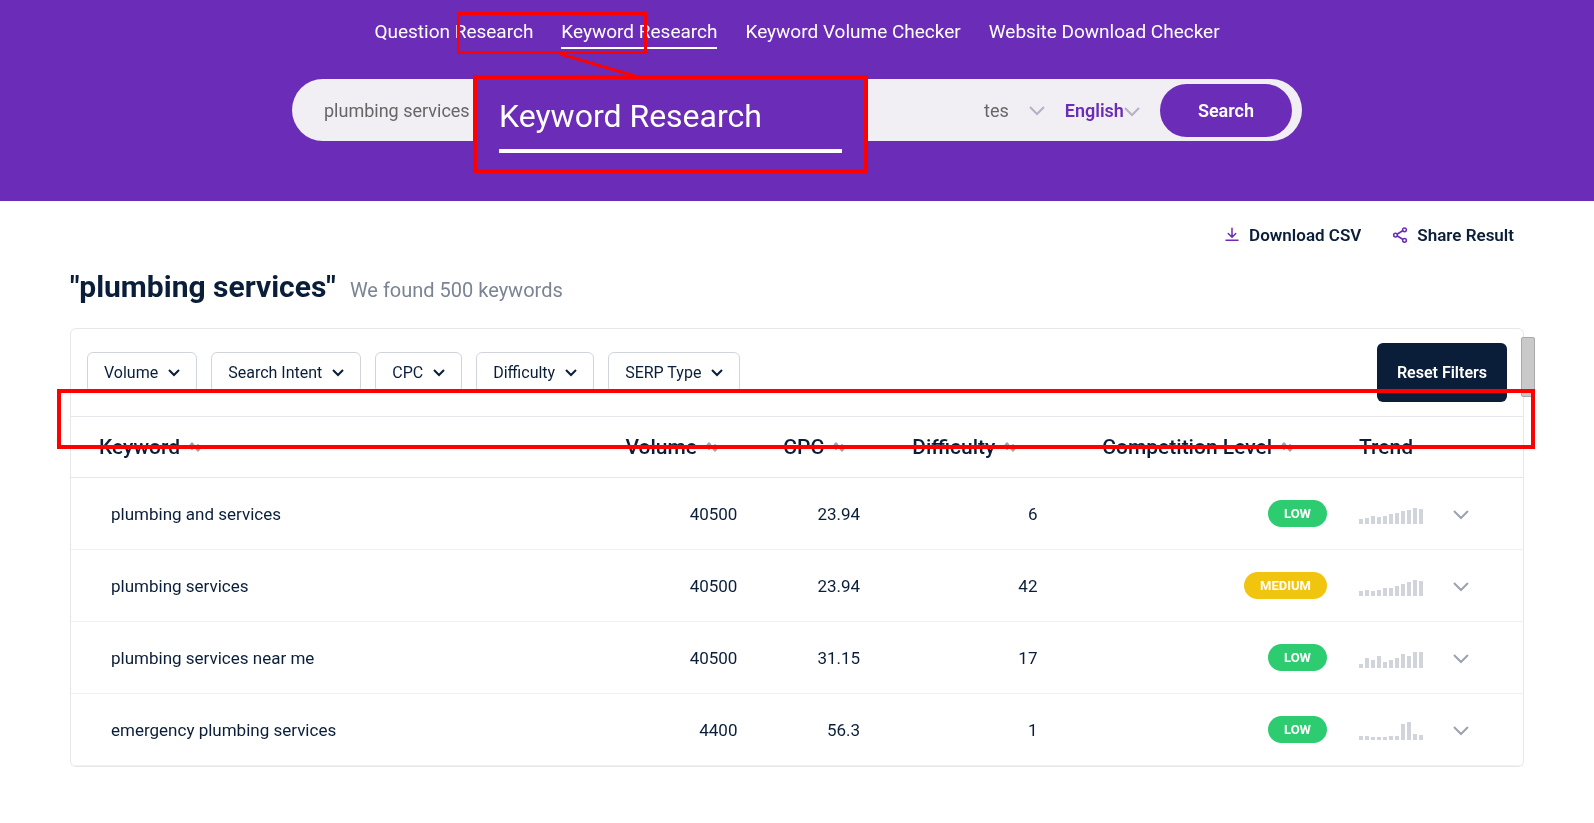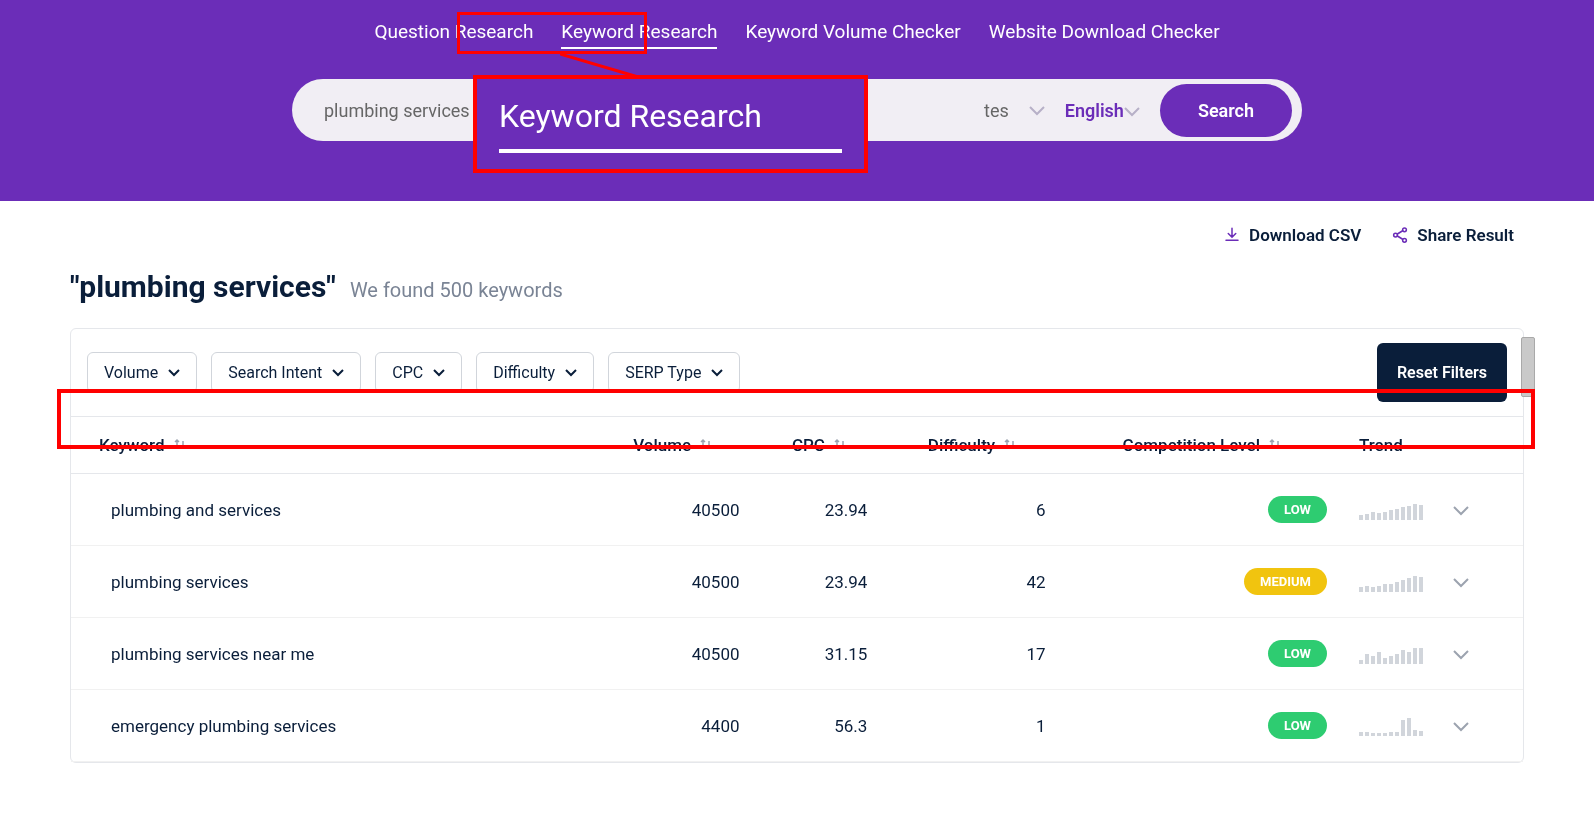--- a/index.html
+++ b/index.html
@@ -30,21 +30,21 @@
 
 .table-container { margin: 0 70px; border: 1px solid #e5e7eb; border-radius: 6px; position: relative; }
 .filters-row { display: flex; align-items: center; gap: 14px; padding: 14px 16px; border-bottom: 1px solid #e5e7eb; }
 .filter-chip { display: flex; align-items: center; gap: 10px; border: 1px solid #d1d5db; border-radius: 6px; padding: 10px 16px; font-size: 16px; cursor: pointer; color: #0a1e3a; background: #fff; }
 .spacer { flex: 1; }
 .reset-btn { background: #0a1e3a; color: #fff; border: none; border-radius: 6px; padding: 20px 20px; font-size: 16px; font-weight: 600; cursor: pointer; }
 
 .table-header-highlight { position: absolute; border: 4px solid #ff0000; left: -14px; right: -12px; top: 60px; height: 60px; z-index: 10; pointer-events: none; }
 
 .data-table { width: 100%; border-collapse: collapse; }
-.data-table th { text-align: left; font-size: 17px; font-weight: 500; color: #0a1e3a; padding: 18px 16px; border-bottom: 1px solid #e5e7eb; }
+.data-table th { text-align: left; font-size: 21px; font-weight: 500; color: #0a1e3a; padding: 18px 16px; border-bottom: 1px solid #e5e7eb; }
 .data-table th .sort { margin-left: 8px; color: #9ca3af; }
 .data-table td { padding: 22px 16px; border-bottom: 1px solid #f1f1f1; font-size: 17px; color: #0a1e3a; }
 .th-keyword { width: 520px; padding-left: 28px !important; }
 .td-keyword { padding-left: 40px !important; }
 .th-volume, .th-cpc, .th-difficulty { text-align: center !important; }
 .td-center { text-align: right; }
 .th-competition { text-align: center !important; }
 .th-trend { text-align: left !important; width: 180px; }
 
 .badge { display: inline-block; padding: 6px 16px; border-radius: 16px; font-size: 13px; font-weight: 700; color: #fff; }

